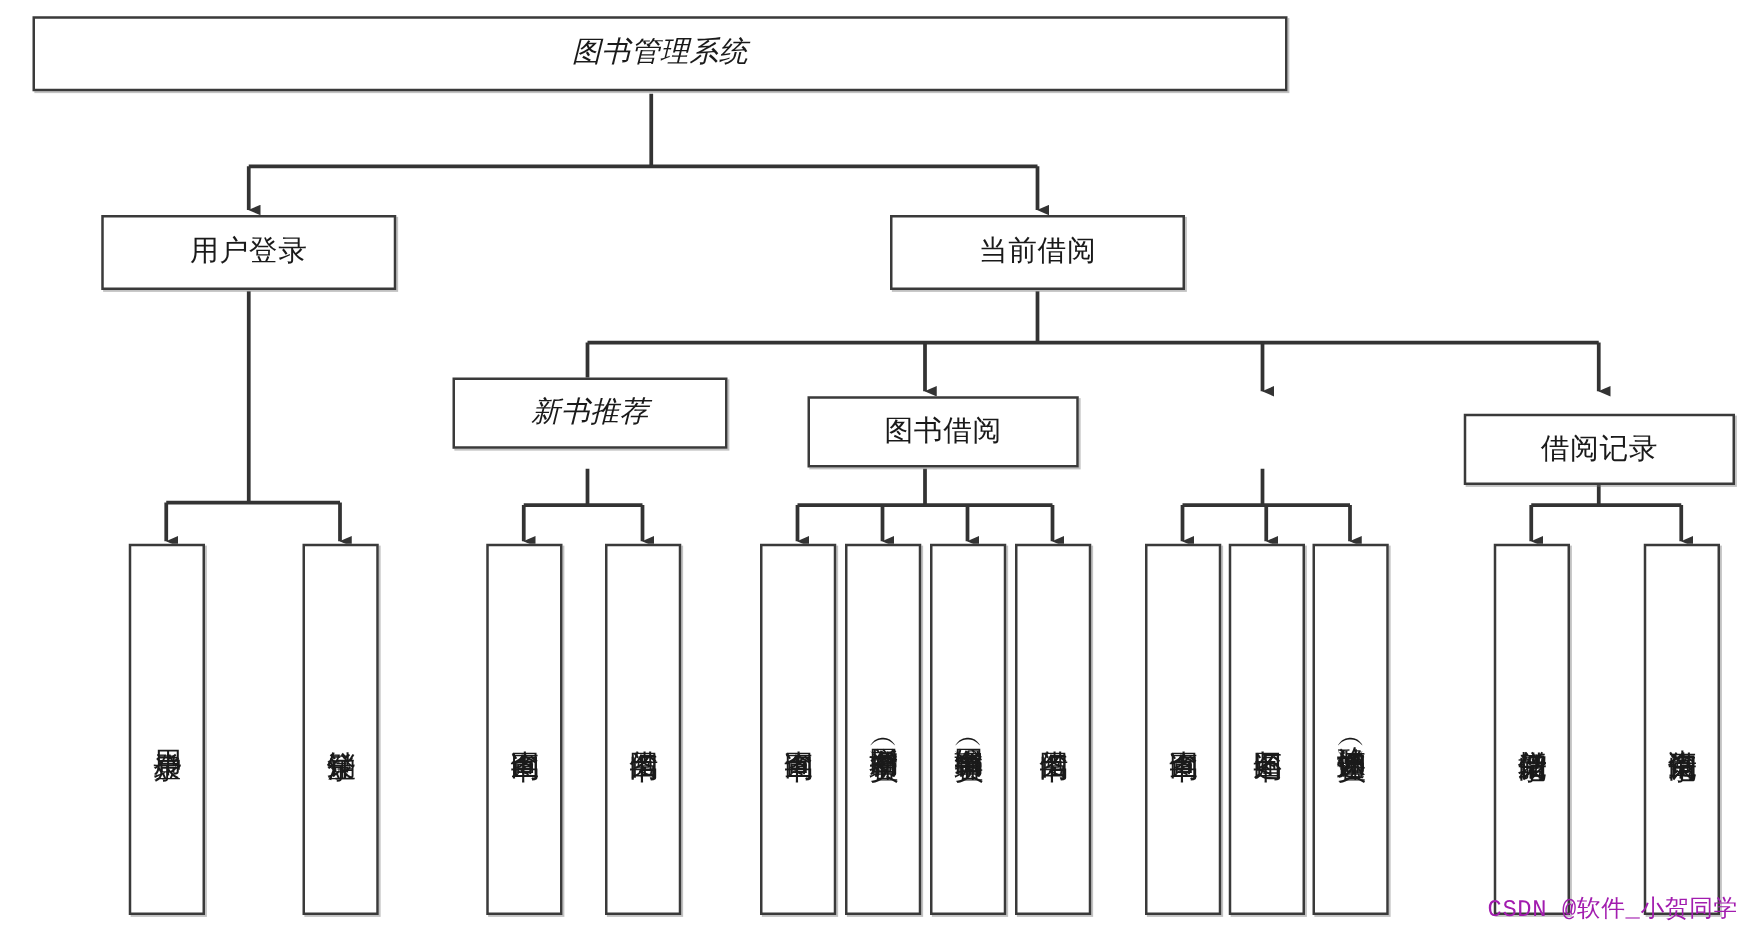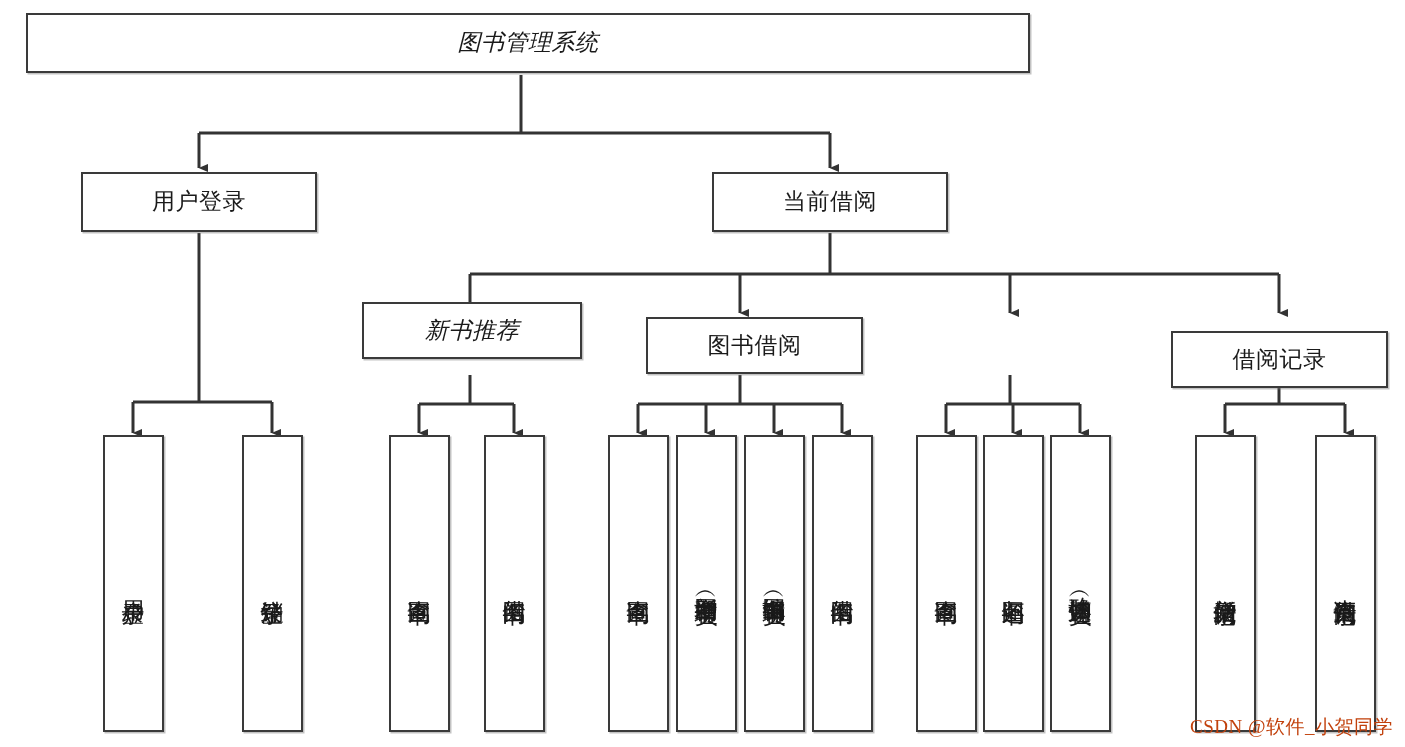--- a/index.html
+++ b/index.html
@@ -54,24 +54,24 @@
     color: #1a1a1a;
     writing-mode: vertical-rl;
     text-orientation: upright;
     white-space: nowrap;
     text-align: center;
     letter-spacing: 1px;
   }
   .watermark {
     position: absolute;
     font-size: 19px;
-    color: #c2410c;
+    color: #a21caf;
     white-space: nowrap;
     letter-spacing: 0.5px;
-    font-family: Liberation Serif, serif;
+    font-family: Liberation Mono, monospace;
   }
 </style>
 </head>
 <body>
 
 <div id="diagram-root">
 
   <svg class="diagram-canvas" viewBox="0 0 1405 747">
     <defs>
       <marker id="arrowhead" markerWidth="9" markerHeight="10" refX="4.2" refY="9.4" orient="auto" markerUnits="userSpaceOnUse">

